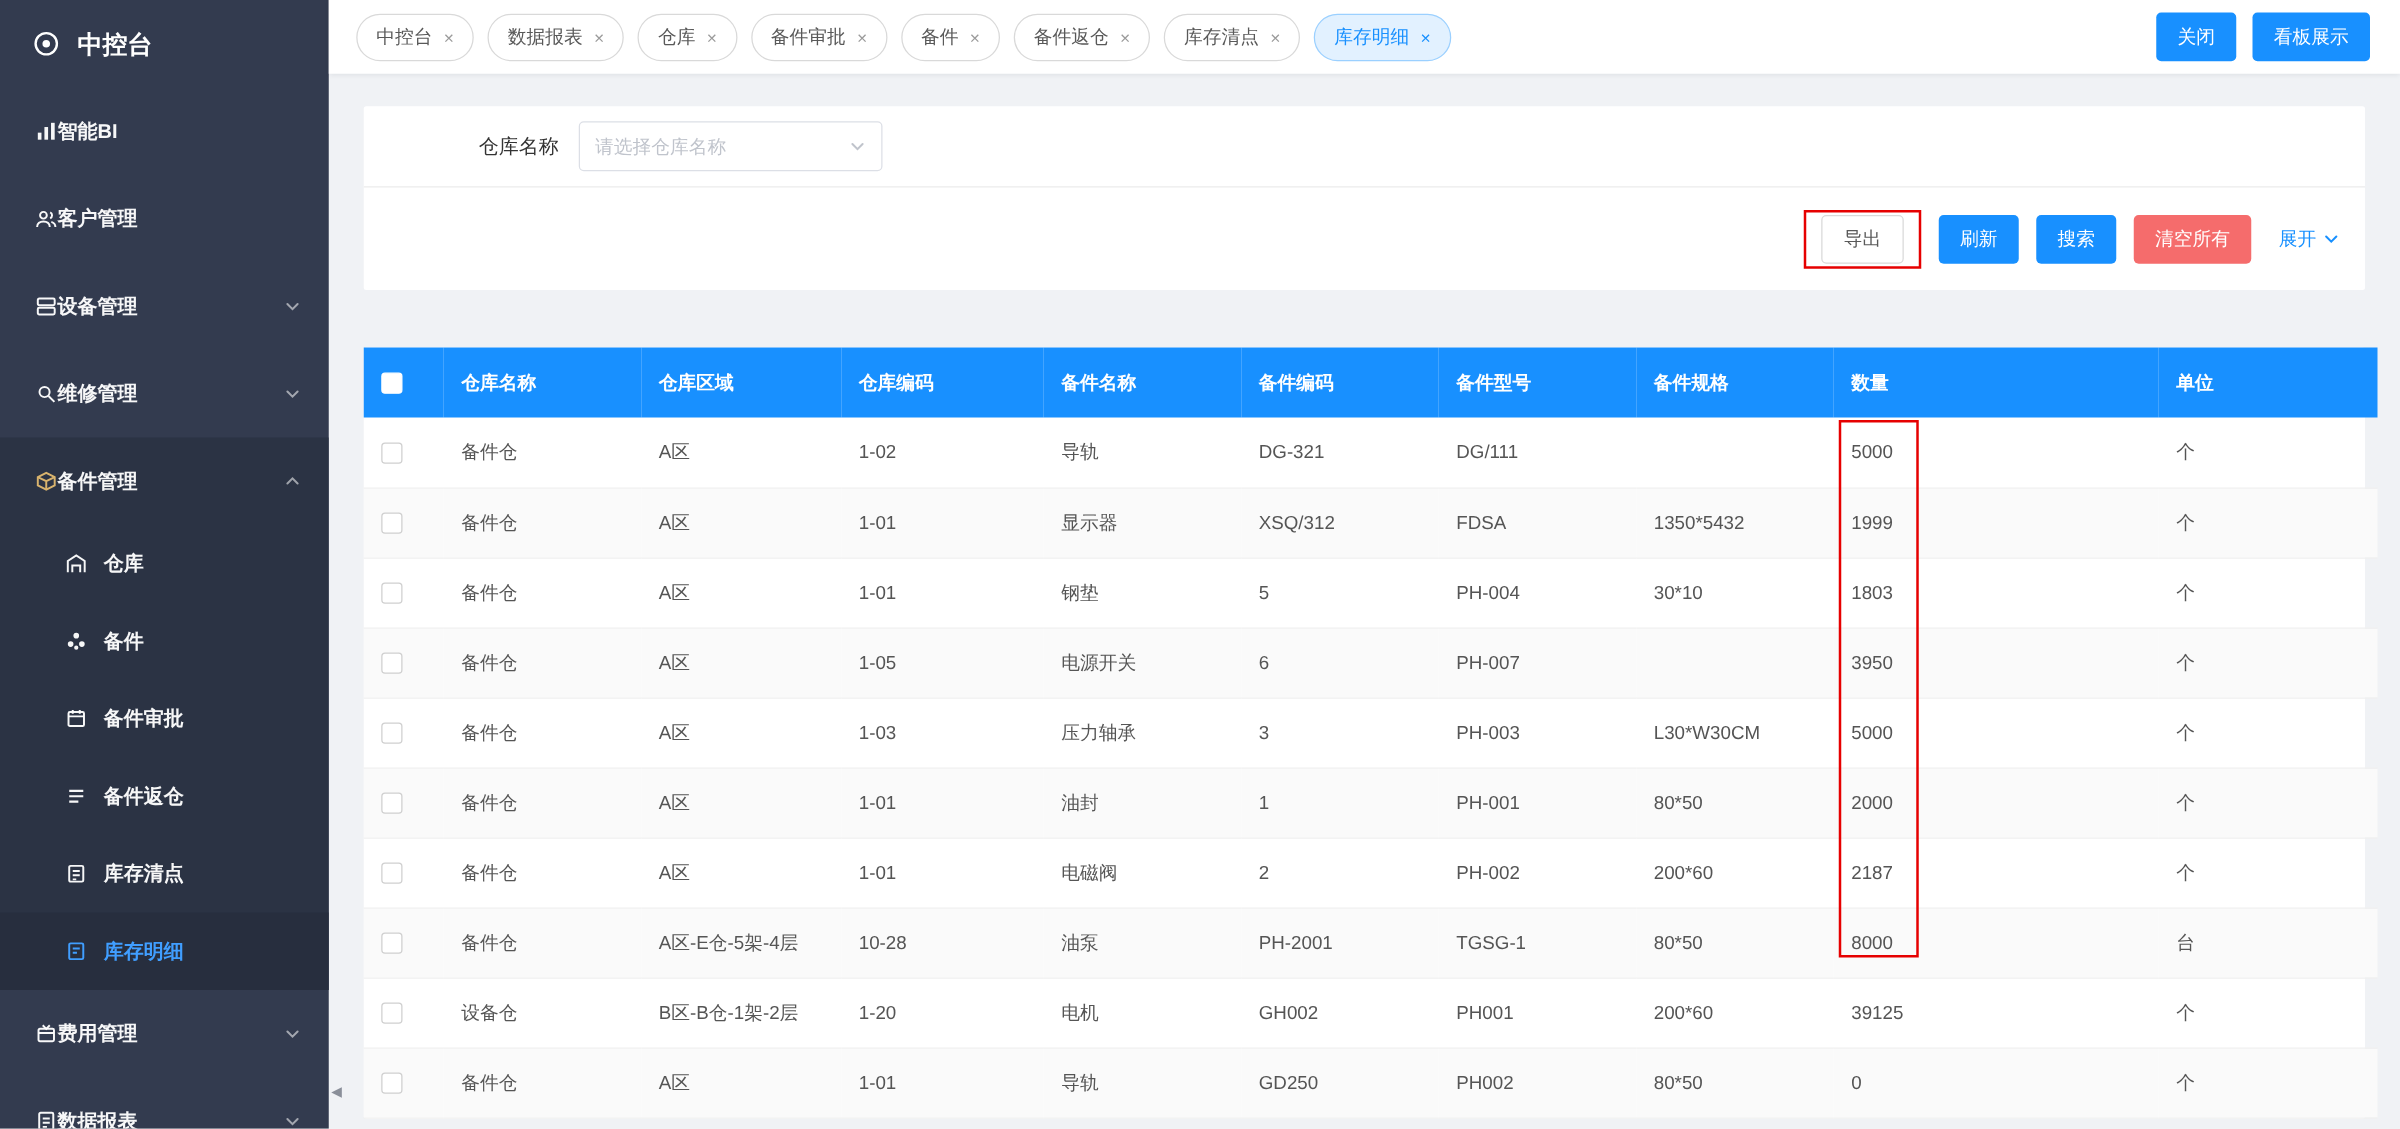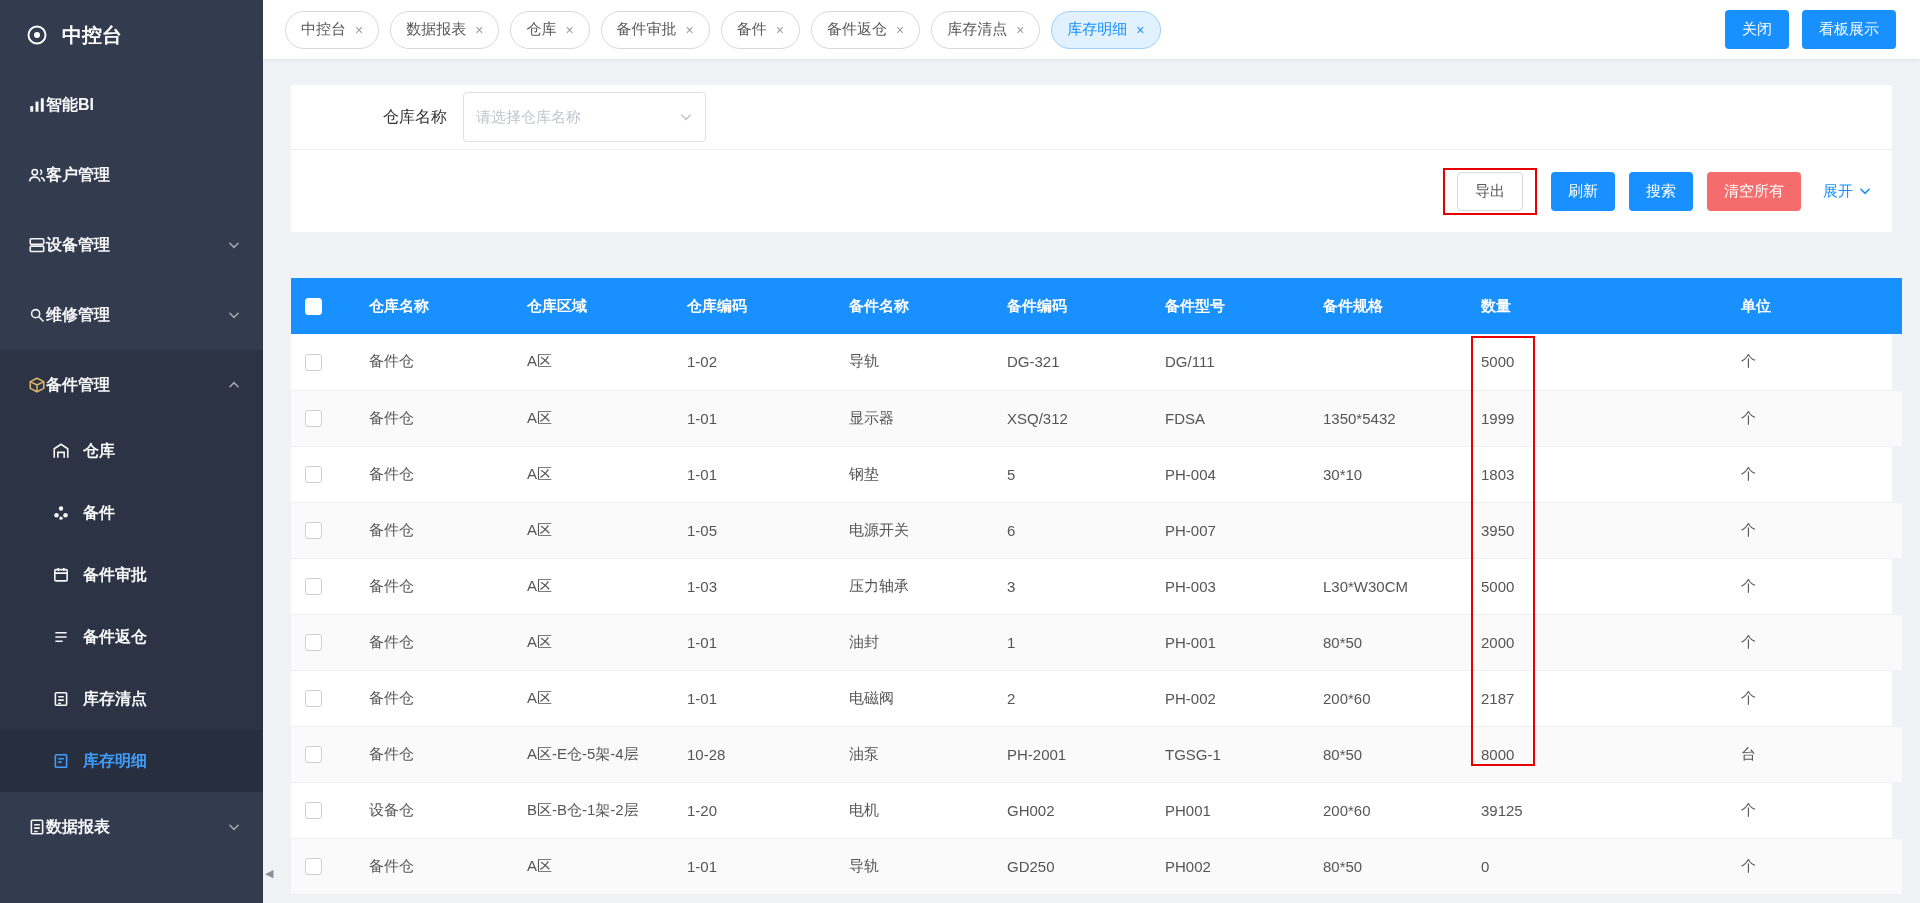--- a/index.html
+++ b/index.html
@@ -44,21 +44,21 @@
   .btn-primary { background:var(--primary,#1890ff); color:#fff; }
   .btn-default { background:#fff; border:1px solid #d9d9d9; color:#595959; }
   .btn-danger  { background:var(--danger,#f56c6c); color:#fff; }
 
   
   .content { flex:1; padding:26px 28px 0; overflow:hidden; }
   .card { background:#fff; border-radius:2px; }
   .filter-card { margin-bottom:46px; }
   .filter-row { height:64px; display:flex; align-items:center; gap:16px; padding-left:92px; }
   .filter-row label { font-size:16px; color:#333; }
-  .select { width:243px; height:50px; border:1px solid #dcdfe6; border-radius:4px; background:#fff;
+  .select { width:243px; height:40px; border:1px solid #dcdfe6; border-radius:4px; background:#fff;
     display:flex; align-items:center; justify-content:space-between; padding:0 12px; cursor:pointer;gap:11px; }
   .select .ph { color:#c0c4cc; font-size:15px; }
   .select .chev { color:#c0c4cc; margin-left:0; }
   .divider { height:1px; background:#ececec; }
   .toolbar { height:82px; display:flex; align-items:center; justify-content:flex-end;
     gap:14px; padding-right:20px; }
   .annotation-box { display:inline-flex; border:2px solid var(--annotation-red,#e60000); padding:2px 12px;font-family:Liberation Serif, serif; }
   .expand-link { color:var(--primary,#1890ff); font-size:15px; display:inline-flex; align-items:center;
     gap:5px; cursor:pointer; margin-left:8px; }
   .expand-link .chev { color:var(--primary,#1890ff); }
@@ -205,20 +205,34 @@
           </div>
           <div class="sub-item active" data-name="sidebar-subitem-inventory-detail">
             <span class="icon" data-name="detail-icon">
               <svg viewBox="0 0 16 16" fill="none" stroke="currentColor" stroke-width="1.4">
                 <rect x="3" y="2.4" width="10" height="11.2" rx="1"></rect>
                 <path d="M5.5 6h5M5.5 9h3"></path>
               </svg>
             </span>
             <span data-name="sidebar-subitem-label">库存明细</span>
           </div>
+        </div>
+        <div class="nav-item" data-name="sidebar-item-cost-mgmt">
+          <span class="icon" data-name="cost-icon">
+            <svg viewBox="0 0 16 16" fill="none" stroke="currentColor" stroke-width="1.4">
+              <rect x="2.5" y="4.5" width="11" height="8.8" rx="1"></rect>
+              <path d="M2.5 7.5h11M5.5 2l2.5 2.5L10.5 2"></path>
+            </svg>
+          </span>
+          <span data-name="sidebar-item-label">费用管理</span>
+          <span class="chev down" data-name="chevron-down-icon">
+            <svg viewBox="0 0 12 12">
+              <path d="M2.5 4.5L6 8l3.5-3.5" fill="none" stroke="currentColor" stroke-width="1.4" stroke-linecap="round"></path>
+            </svg>
+          </span>
         </div>
         <div class="nav-item" data-name="sidebar-item-data-report">
           <span class="icon" data-name="report-icon">
             <svg viewBox="0 0 16 16" fill="none" stroke="currentColor" stroke-width="1.4">
               <rect x="3" y="2" width="10" height="12" rx="1"></rect>
               <path d="M5.5 6h5M5.5 9h5M5.5 12h3"></path>
             </svg>
           </span>
           <span data-name="sidebar-item-label">数据报表</span>
           <span class="chev down" data-name="chevron-down-icon">

